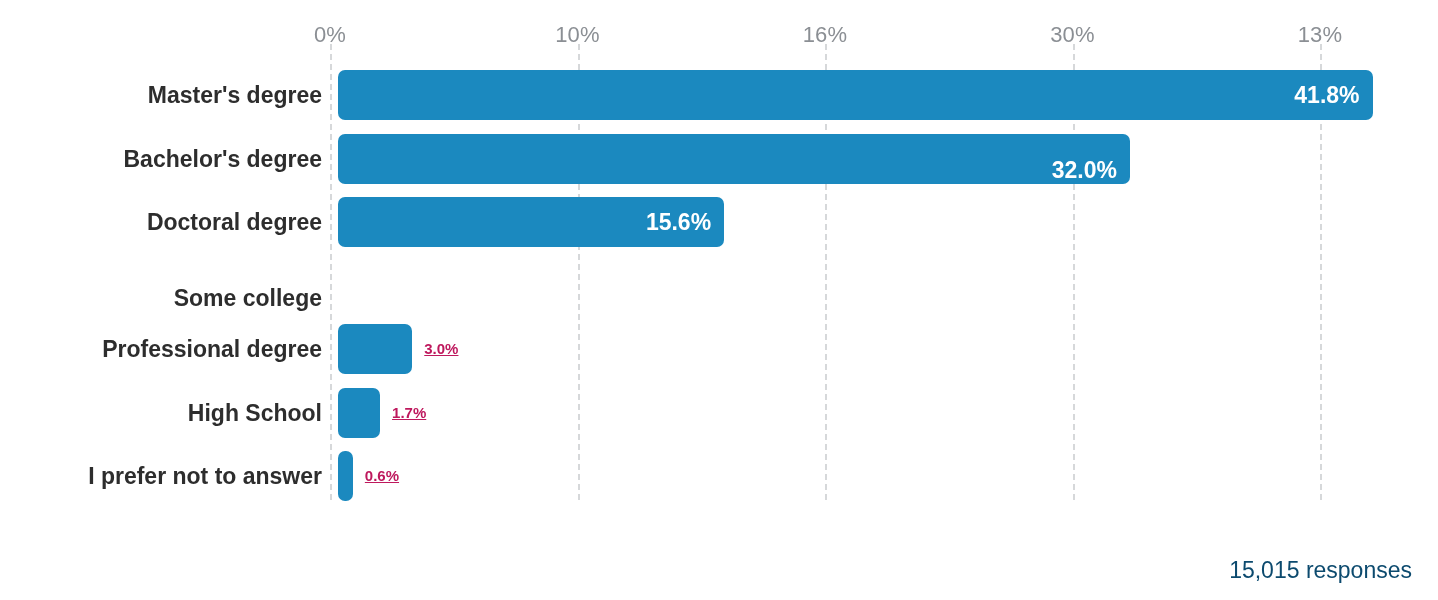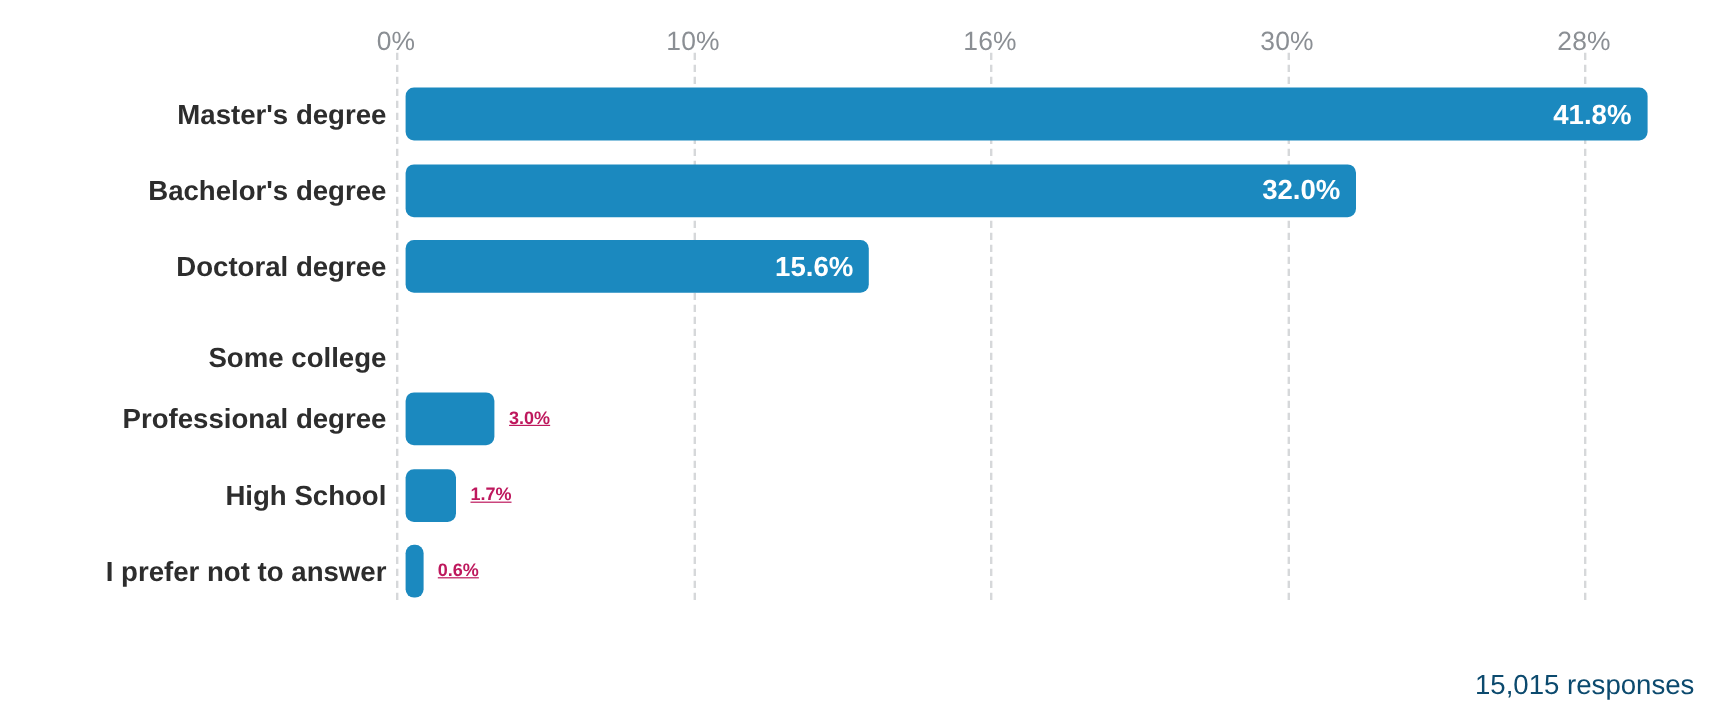--- a/index.html
+++ b/index.html
@@ -82,21 +82,21 @@
 
   .bar-wrap {
     position: absolute;
     left: 330px;
     height: 38px;
     display: flex;
     align-items: center;
   }
 
   .bar {
-    height: 44px;
+    height: 50px;
     background: #1b89bf;
     border-radius: 7px;
     display: flex;
     align-items: center;
     justify-content: flex-end;
     box-sizing: border-box;
   }
 
   .bar-value-in {
     font-size: 23px;
@@ -137,38 +137,38 @@
     <div class="gridline" style="left:495px;"></div>
     <div class="gridline" style="left:742.5px;"></div>
     <div class="gridline" style="left:990px;"></div>
   </div>
 
   <div>
     <div class="tick-label" style="left:330px;">0%</div>
     <div class="tick-label" style="left:577.5px;">10%</div>
     <div class="tick-label" style="left:825px;">16%</div>
     <div class="tick-label" style="left:1072.5px;">30%</div>
-    <div class="tick-label" style="left:1320px;">28%</div>
+    <div class="tick-label" style="left:1320px;">13%</div>
   </div>
 
   <div class="rows">
 
     <div class="row" style="top:0px;">
       <div class="cat-label">Master's degree</div>
       <div class="bar-wrap">
         <div class="bar" style="width:1034.55px;">
           <span class="bar-value-in">41.8%</span>
         </div>
       </div>
     </div>
 
     <div class="row" style="top:63.5px;">
       <div class="cat-label">Bachelor's degree</div>
       <div class="bar-wrap">
-        <div class="bar" style="width:792px;">
+        <div class="bar" style="width:792px;align-items:flex-end;">
           <span class="bar-value-in">32.0%</span>
         </div>
       </div>
     </div>
 
     <div class="row" style="top:127px;">
       <div class="cat-label">Doctoral degree</div>
       <div class="bar-wrap">
         <div class="bar" style="width:386.1px;padding-left:28px;">
           <span class="bar-value-in">15.6%</span>

